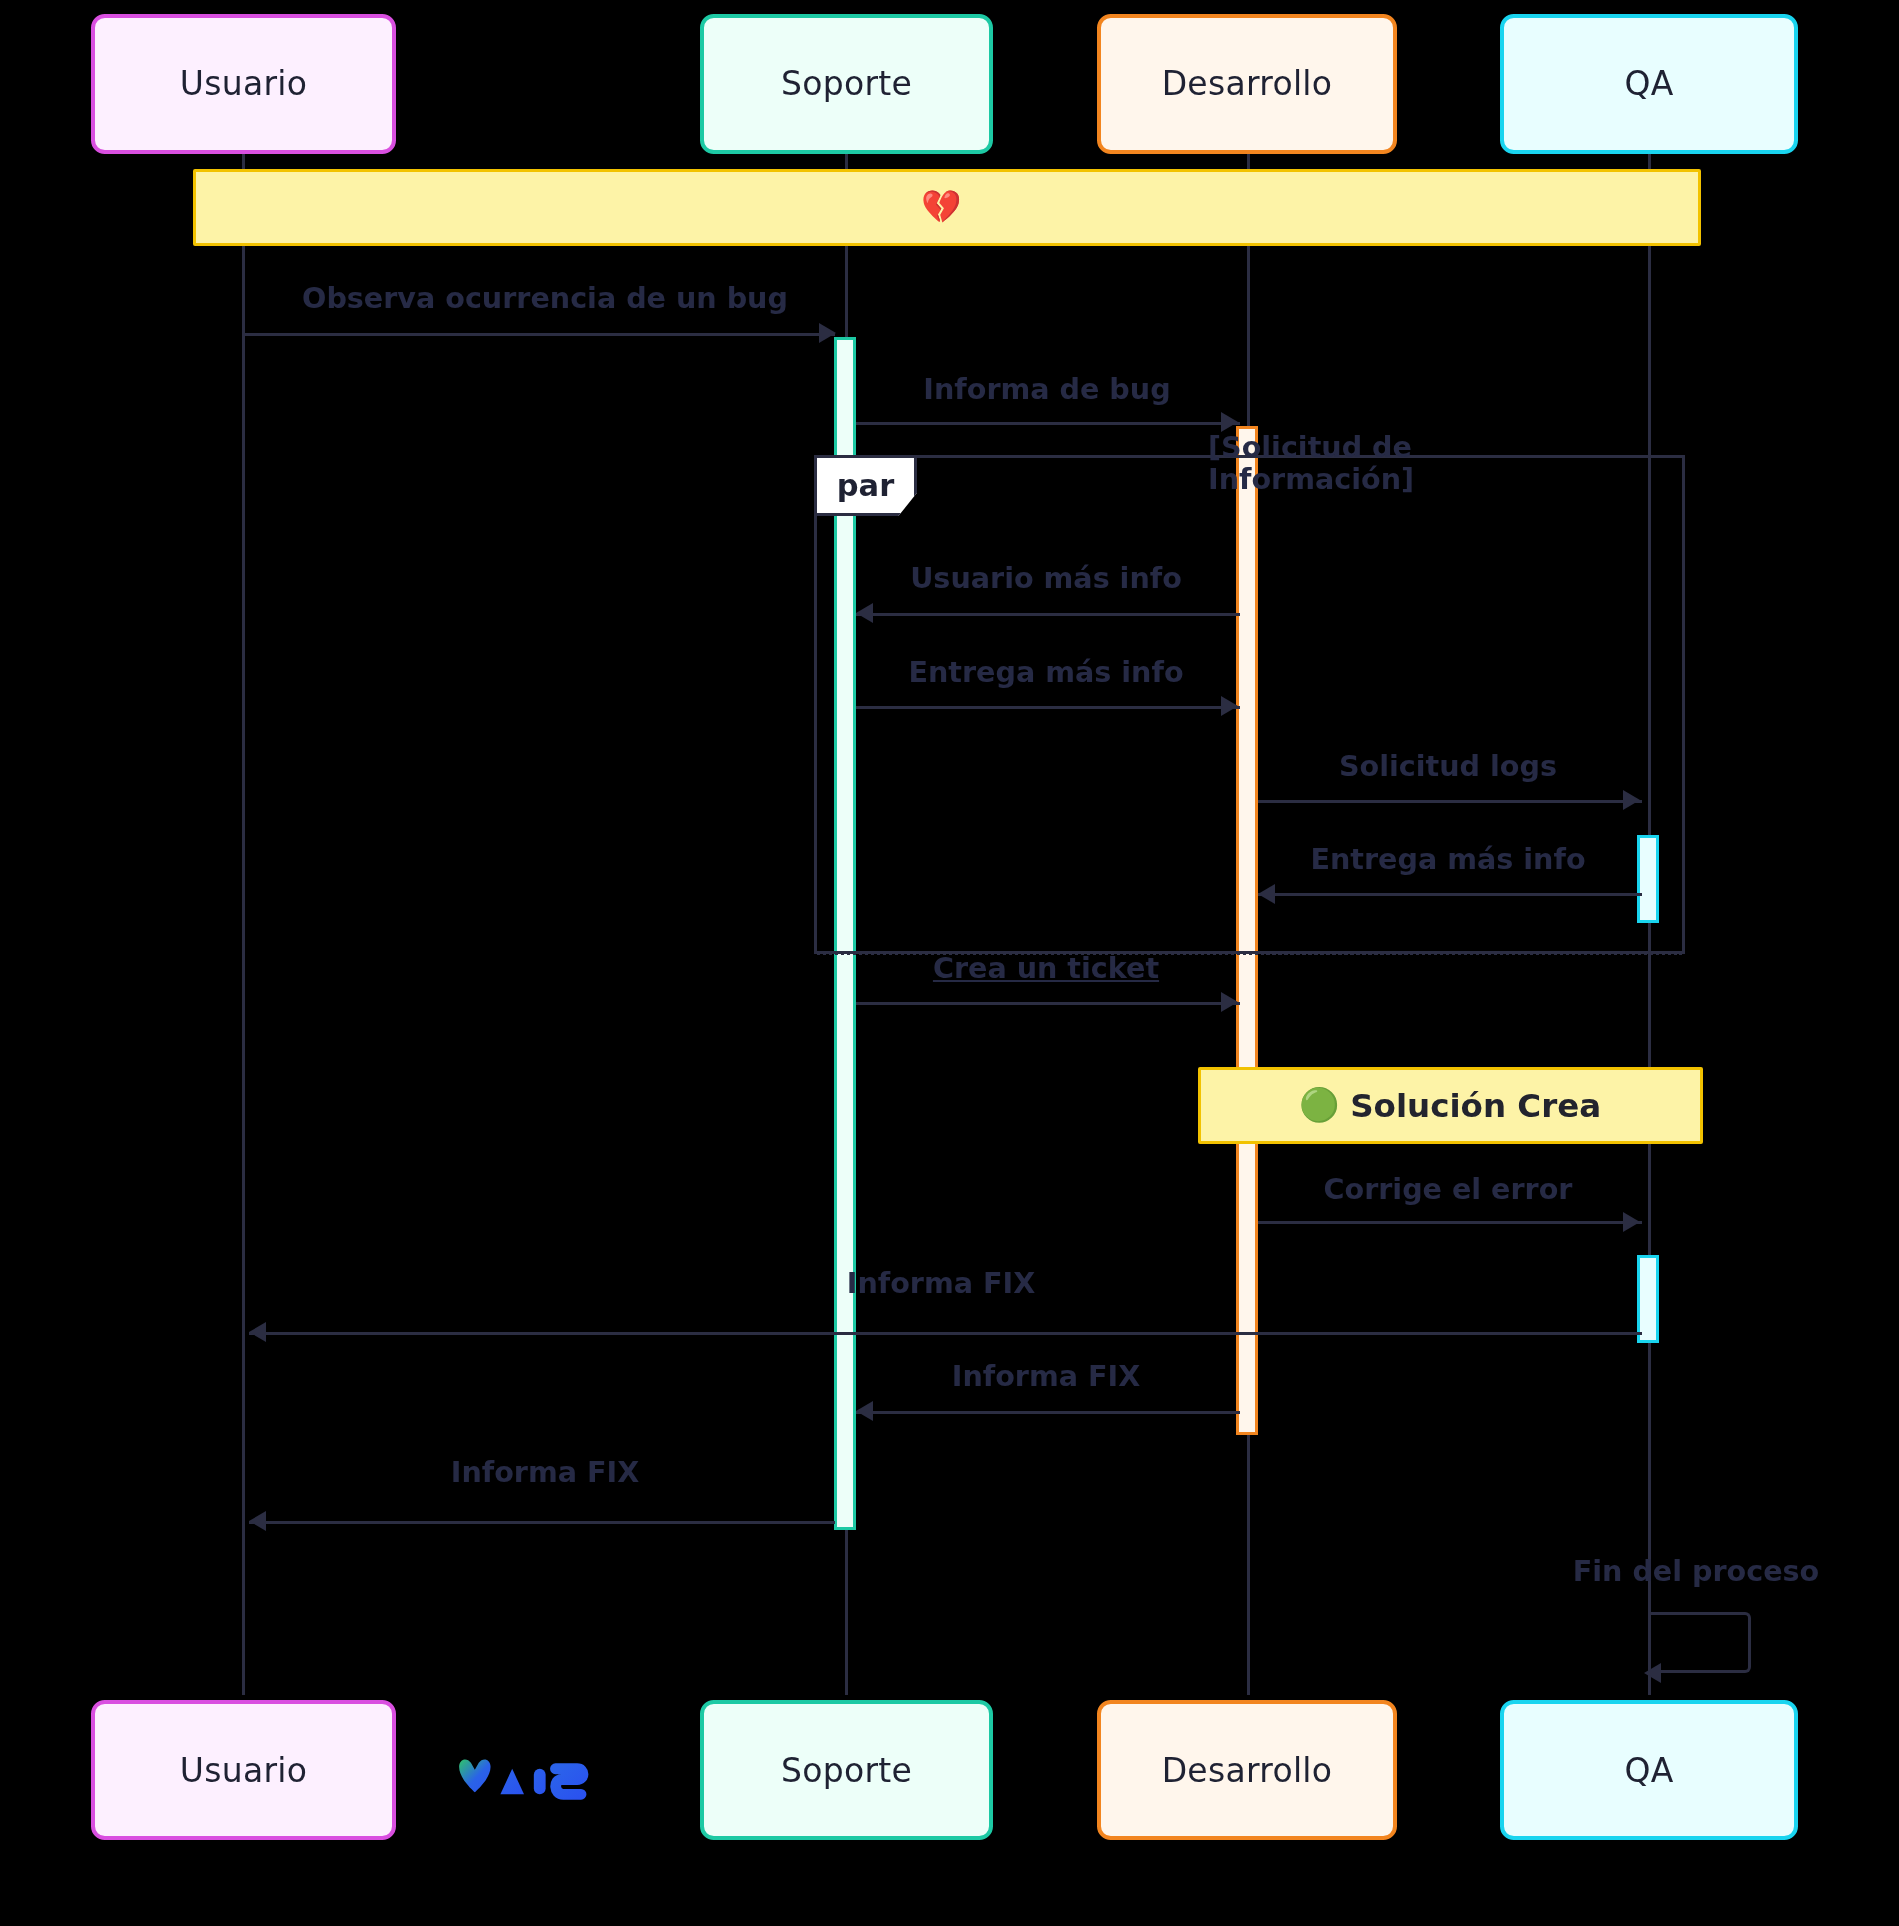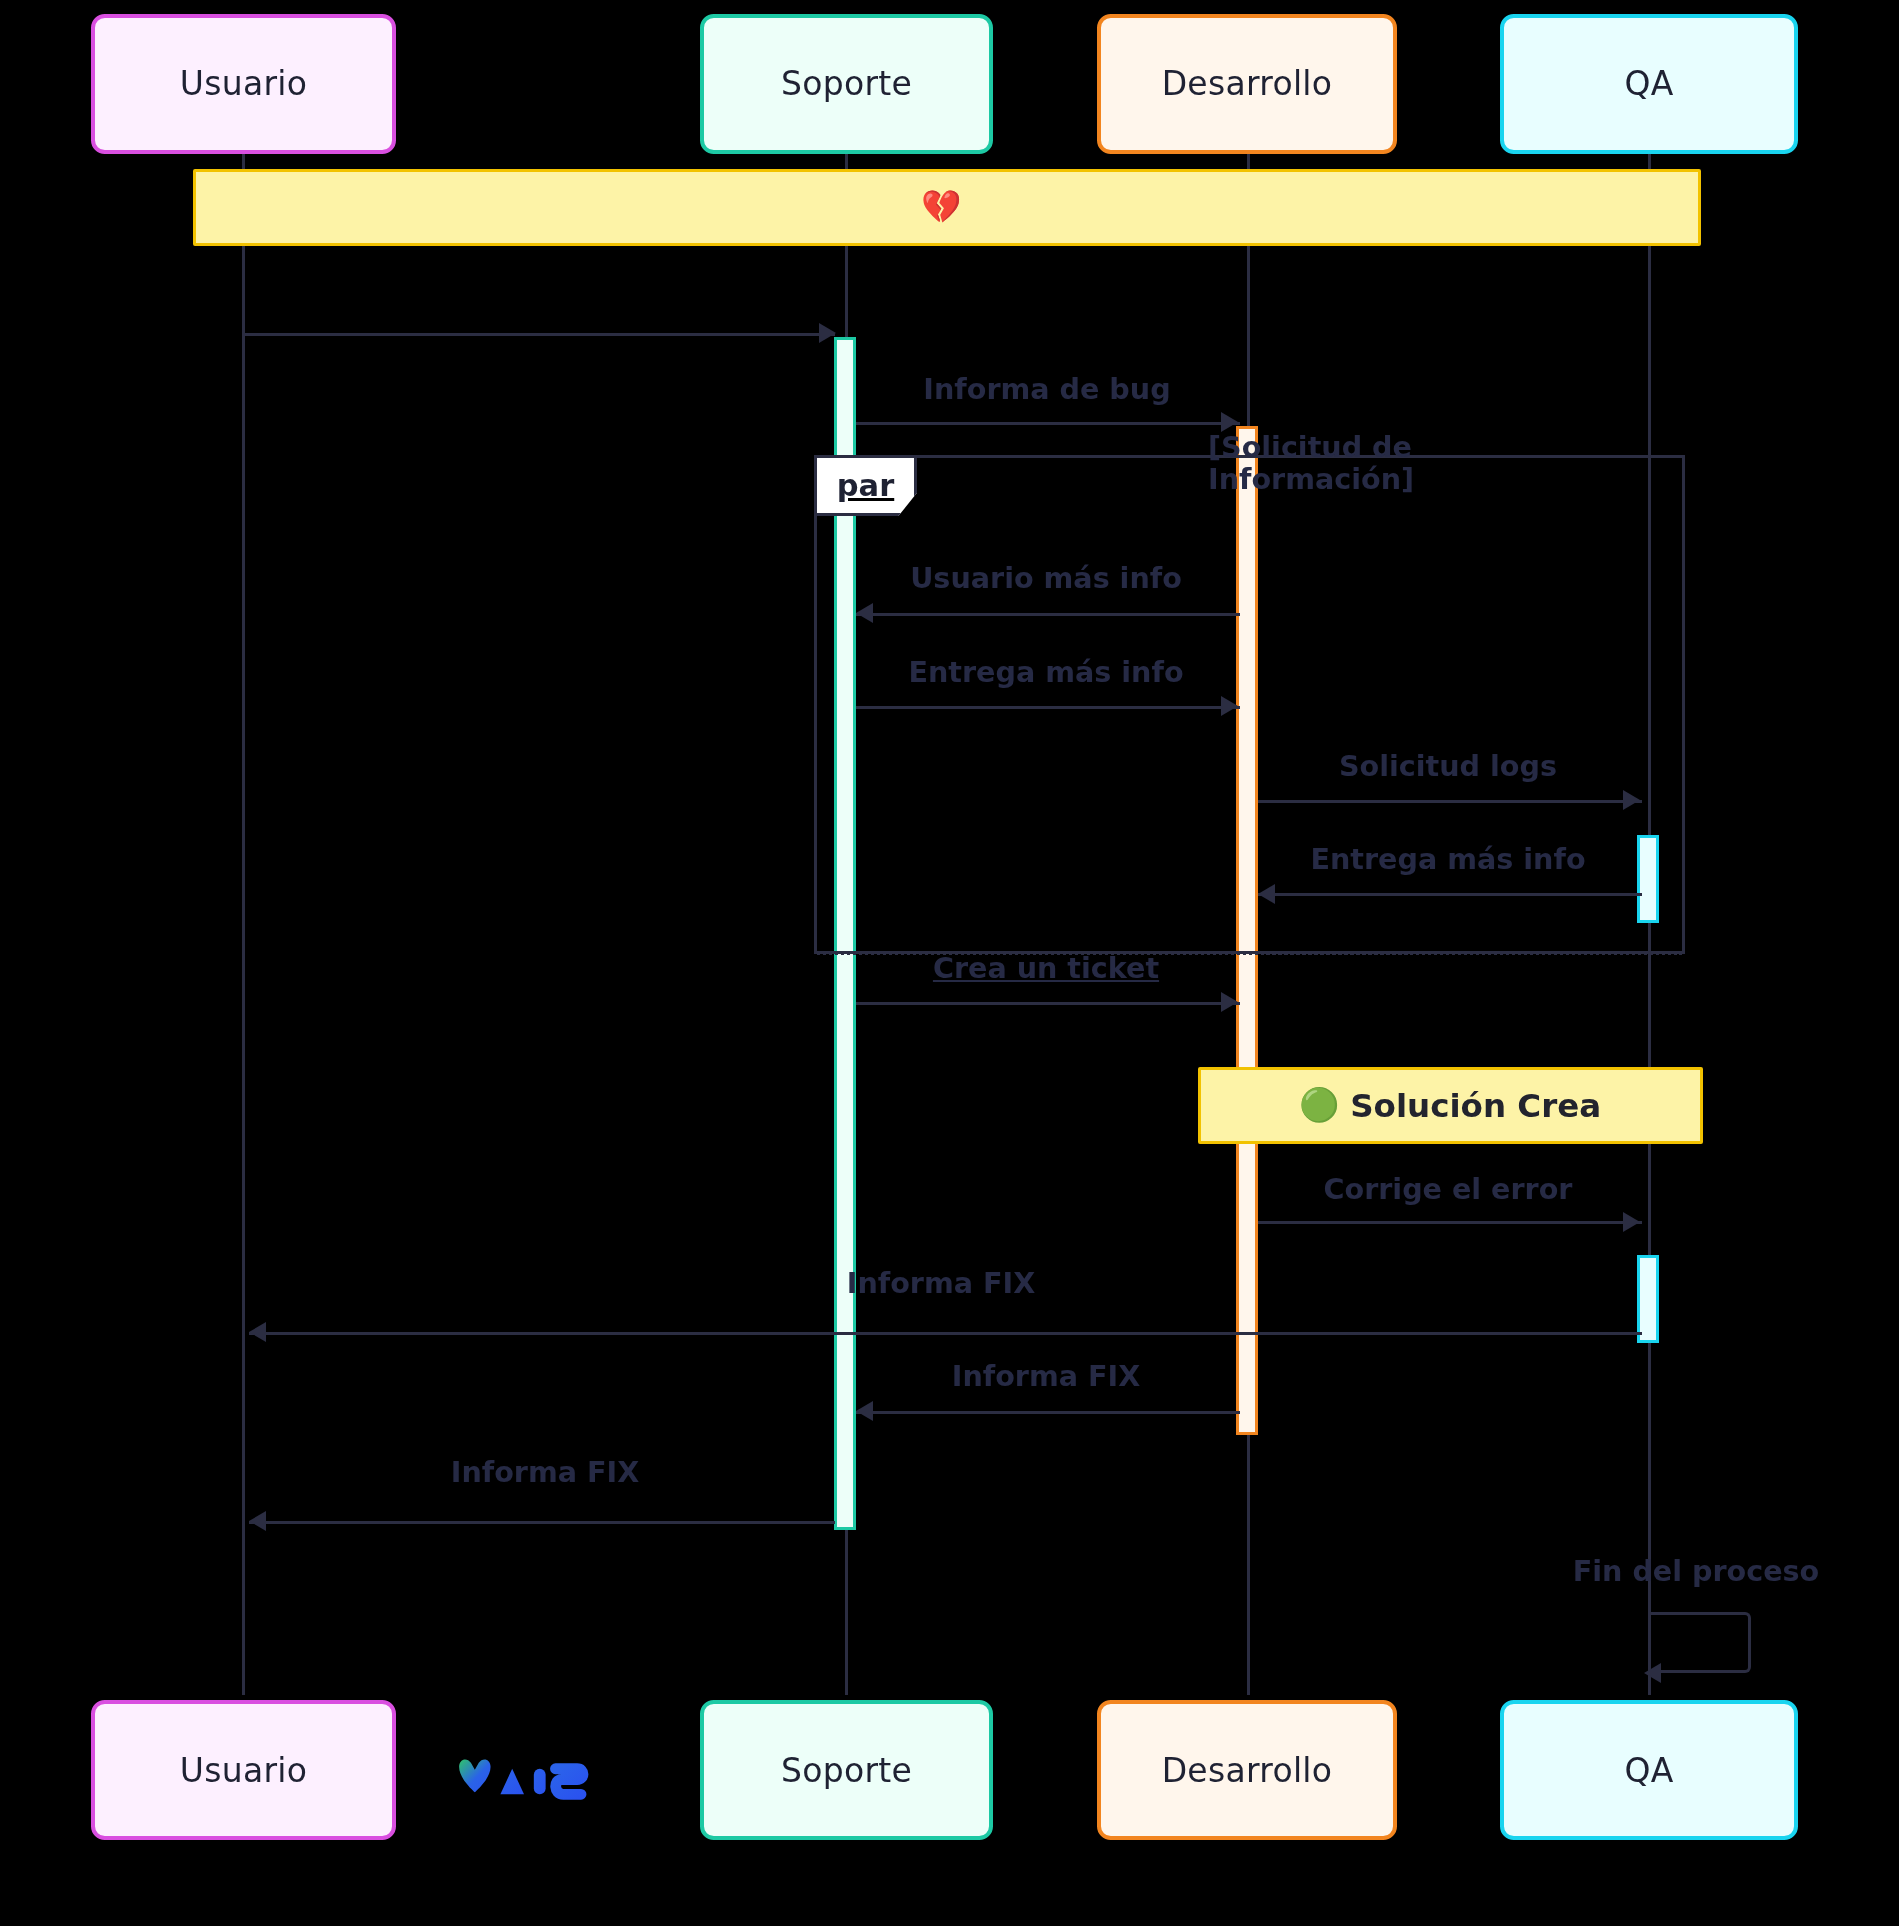--- a/index.html
+++ b/index.html
@@ -21,21 +21,21 @@
   .msg-line{position:absolute;height:3px;background:#2b2d42;}
   .arrow{position:absolute;width:0;height:0;}
   .arrow.right{border-top:10.8px solid transparent;border-bottom:10.8px solid transparent;border-left:17.7px solid #2b2d42;}
   .arrow.left{border-top:10.8px solid transparent;border-bottom:10.8px solid transparent;border-right:17.7px solid #2b2d42;}
   .msg-text{position:absolute;font-size:28.6px;color:#262a45;font-weight:600;white-space:nowrap;
     transform:translateX(-50%);text-align:center;}
 
   .frame{position:absolute;box-sizing:border-box;border:3px solid #2b2d42;background:transparent;}
   .frame-tab{position:absolute;background:#fff;border:3px solid #2b2d42;box-sizing:border-box;
     display:flex;align-items:center;justify-content:center;
-    clip-path:polygon(0 0,100% 0,100% 62%,82% 100%,0 100%);text-decoration:underline;}
+    clip-path:polygon(0 0,100% 0,100% 62%,82% 100%,0 100%);}
   .frame-tab-label{font-size:30.5px;color:#1f2233;font-weight:600;}
   .frame-cond{position:absolute;font-size:28.6px;color:#262a45;font-weight:700;white-space:pre-line;line-height:1.12;}
   .frame-div{position:absolute;height:0;border-top:3px dotted #2b2d42;}
 
   .selfloop{position:absolute;box-sizing:border-box;border:3px solid #2b2d42;border-left:none;
     border-top-right-radius:5.9px;border-bottom-right-radius:5.9px;}
 
   .logo{position:absolute;display:flex;align-items:flex-end;gap:3px;}
   .logo svg{display:block;}
 
@@ -72,20 +72,21 @@
   <div class="activation" style="left:1236px;top:426px;width:21.7px;height:1009px;border-color:#f2851f;background:#fff6ec;"></div>
   <div class="activation" style="left:1637px;top:835px;width:21.7px;height:88px;border-color:#19d4ef;background:#e8feff;"></div>
   <div class="activation" style="left:1637px;top:1255px;width:21.7px;height:88px;border-color:#19d4ef;background:#e8feff;"></div>
 
   <div class="frame" style="left:814px;top:455px;width:871px;height:499px;"></div>
   <div class="frame-tab" style="left:814px;top:455px;width:103px;height:61px;">
     <span class="frame-tab-label">par</span>
   </div>
   <div class="frame-cond" style="left:1208px;top:431px;width:315px;">[Solicitud de Información]</div>
 
+  <div class="msg-text" style="left:545px;top:281px;">Observa ocurrencia de un bug</div>
   <div class="msg-line" style="left:243px;top:333px;width:592px;"></div>
   <div class="arrow right" style="left:819px;top:323px;"></div>
 
   <div class="msg-text" style="left:1047px;top:372px;">Informa de bug</div>
   <div class="msg-line" style="left:856px;top:422px;width:384px;"></div>
   <div class="arrow right" style="left:1221px;top:412px;"></div>
 
   <div class="msg-text" style="left:1046px;top:561px;">Usuario más info</div>
   <div class="msg-line" style="left:856px;top:613px;width:384px;"></div>
   <div class="arrow left" style="left:856px;top:603px;"></div>

